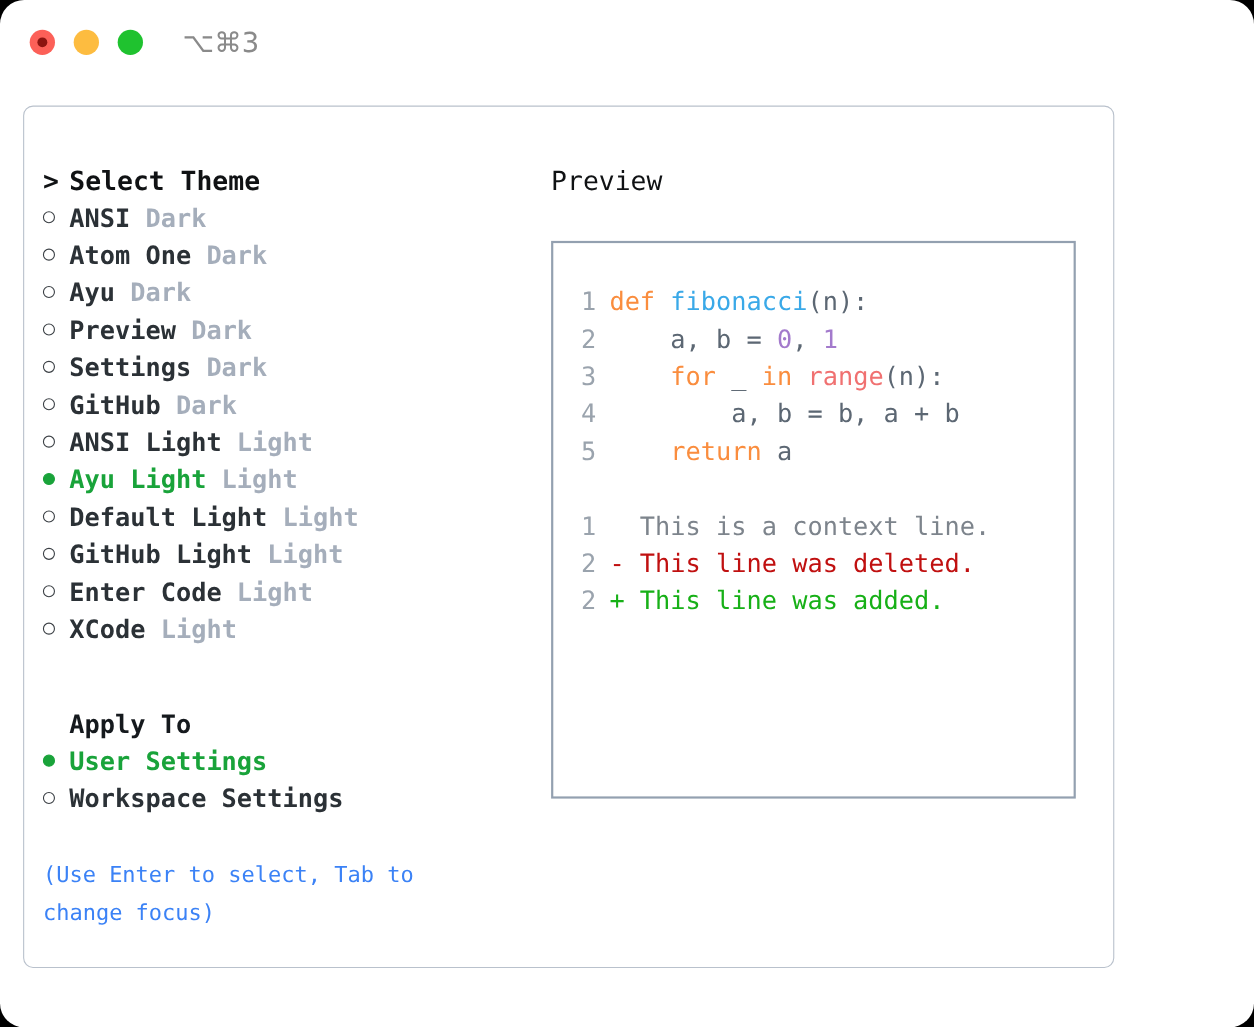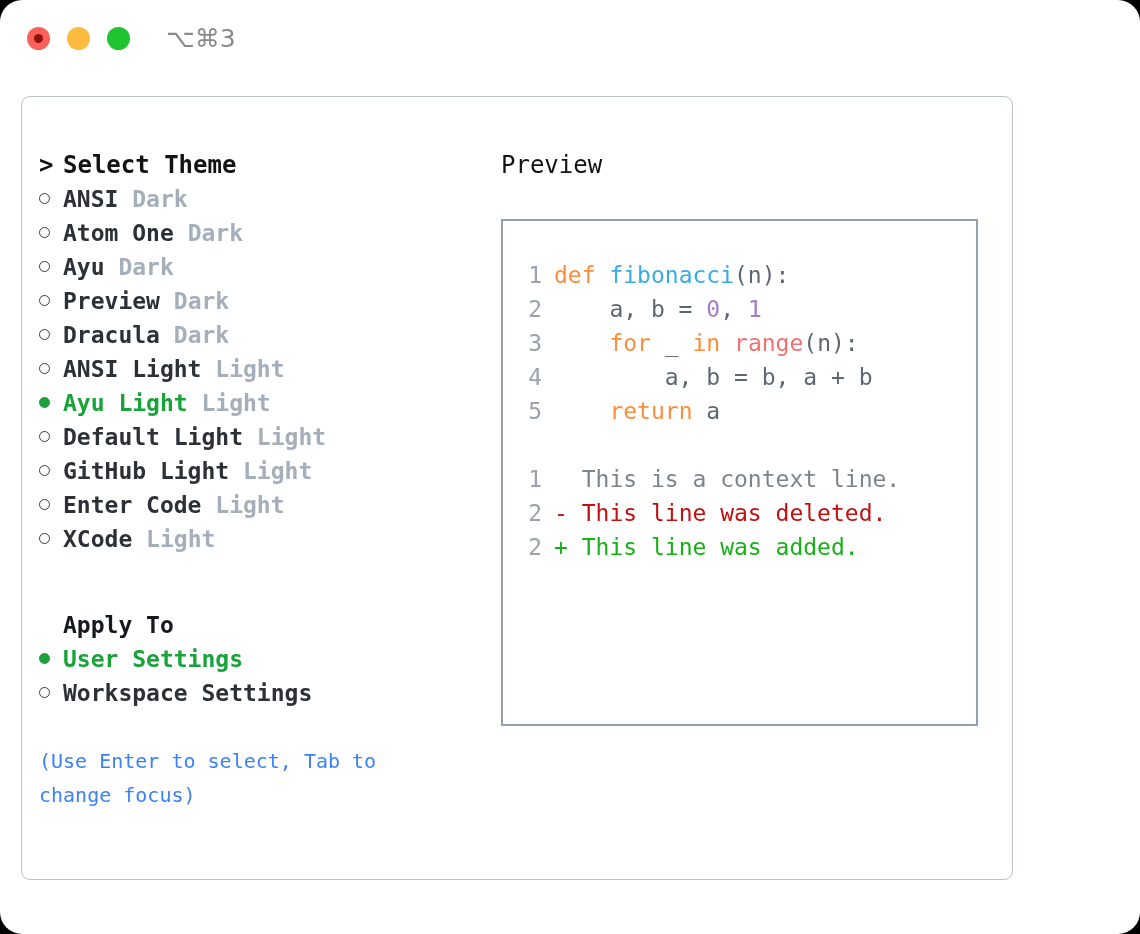--- a/index.html
+++ b/index.html
@@ -205,21 +205,22 @@
 
       <div class="row header-row">
         <span class="caret">&gt;</span><span>Select Theme</span>
       </div>
 
       <div id="theme-list">
           <div class="row"><span class="marker"><span class="marker-dot hollow"></span></span><span class="item-label">ANSI</span><span class="item-suffix"> Dark</span></div>
           <div class="row"><span class="marker"><span class="marker-dot hollow"></span></span><span class="item-label">Atom One</span><span class="item-suffix"> Dark</span></div>
           <div class="row"><span class="marker"><span class="marker-dot hollow"></span></span><span class="item-label">Ayu</span><span class="item-suffix"> Dark</span></div>
           <div class="row"><span class="marker"><span class="marker-dot hollow"></span></span><span class="item-label">Preview</span><span class="item-suffix"> Dark</span></div>
-          <div class="row"><span class="marker"><span class="marker-dot hollow"></span></span><span class="item-label">Dracula</span><span class="item-suffix"> Dark</span></div>
+          <div class="row"><span class="marker"><span class="marker-dot hollow"></span></span><span class="item-label">Settings</span><span class="item-suffix"> Dark</span></div>
+          <div class="row"><span class="marker"><span class="marker-dot hollow"></span></span><span class="item-label">GitHub</span><span class="item-suffix"> Dark</span></div>
           <div class="row"><span class="marker"><span class="marker-dot hollow"></span></span><span class="item-label">ANSI Light</span><span class="item-suffix"> Light</span></div>
           <div class="row"><span class="marker"><span class="marker-dot filled"></span></span><span class="item-label selected">Ayu Light</span><span class="item-suffix"> Light</span></div>
           <div class="row"><span class="marker"><span class="marker-dot hollow"></span></span><span class="item-label">Default Light</span><span class="item-suffix"> Light</span></div>
           <div class="row"><span class="marker"><span class="marker-dot hollow"></span></span><span class="item-label">GitHub Light</span><span class="item-suffix"> Light</span></div>
           <div class="row"><span class="marker"><span class="marker-dot hollow"></span></span><span class="item-label">Enter Code</span><span class="item-suffix"> Light</span></div>
           <div class="row"><span class="marker"><span class="marker-dot hollow"></span></span><span class="item-label">XCode</span><span class="item-suffix"> Light</span></div>
         </div>
 
       <div id="spacer-1"></div>
 

